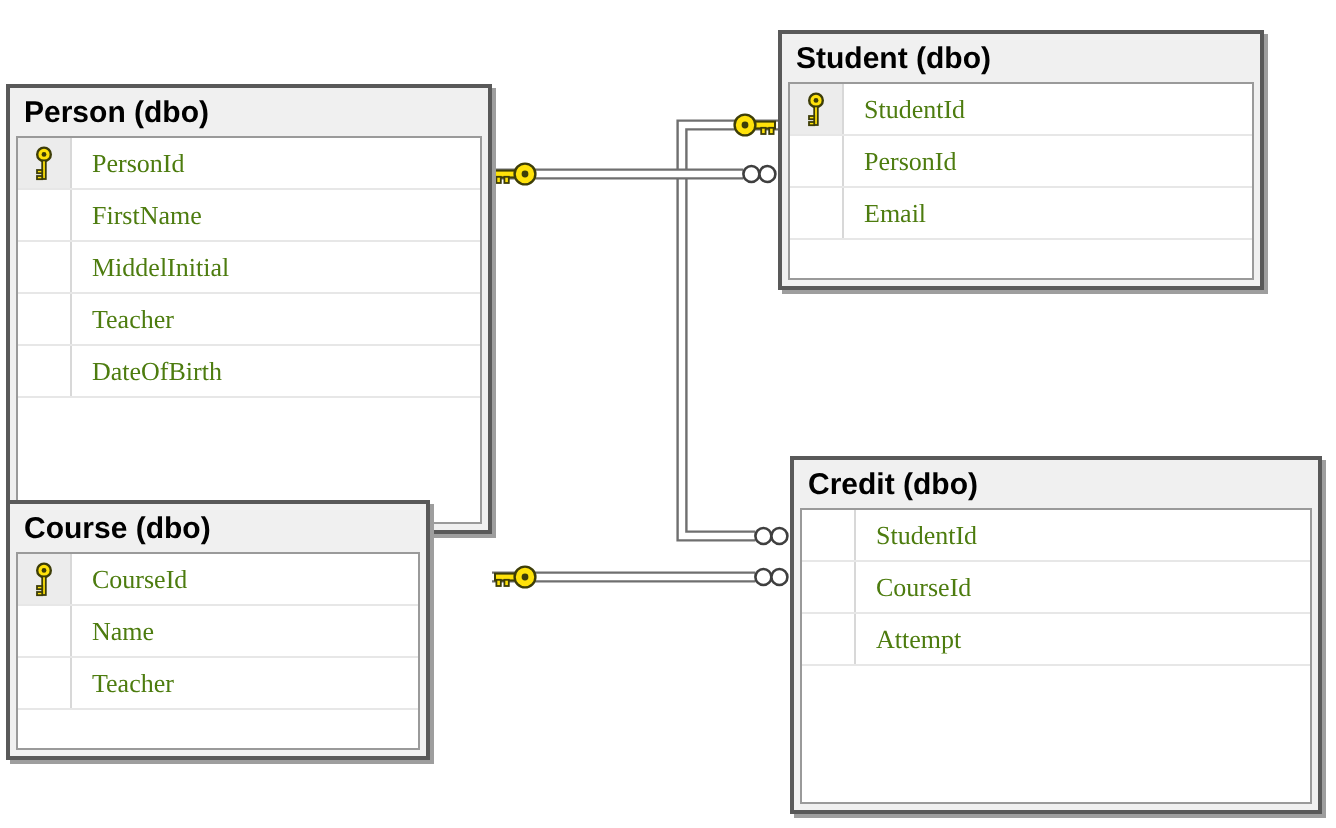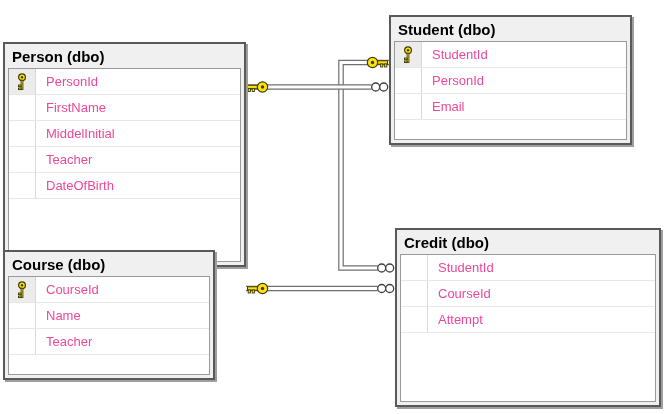--- a/index.html
+++ b/index.html
@@ -24,21 +24,21 @@
   }
   .col-row { display:flex; height:26px; box-sizing:border-box; border-bottom:1px solid #e7e7e7; }
   .icon-cell {
     flex:0 0 27px; width:27px; box-sizing:border-box;
     border-right:1px solid #d8d8d8;
     display:flex; align-items:center; justify-content:center;
   }
   .icon-cell.pk { background:#ececec; }
   .name-cell {
     flex:1; display:flex; align-items:center; padding-left:10px;
-    font-size:13px; color:#ec4899; white-space:nowrap;
+    font-size:13px; color:#4d7c0f; white-space:nowrap;font-family:Liberation Serif, serif;
   }
 </style>
 </head>
 <body>
 
 <div id="canvas">
 
   <svg id="connector-layer" width="668" height="414">
     <defs>
 

